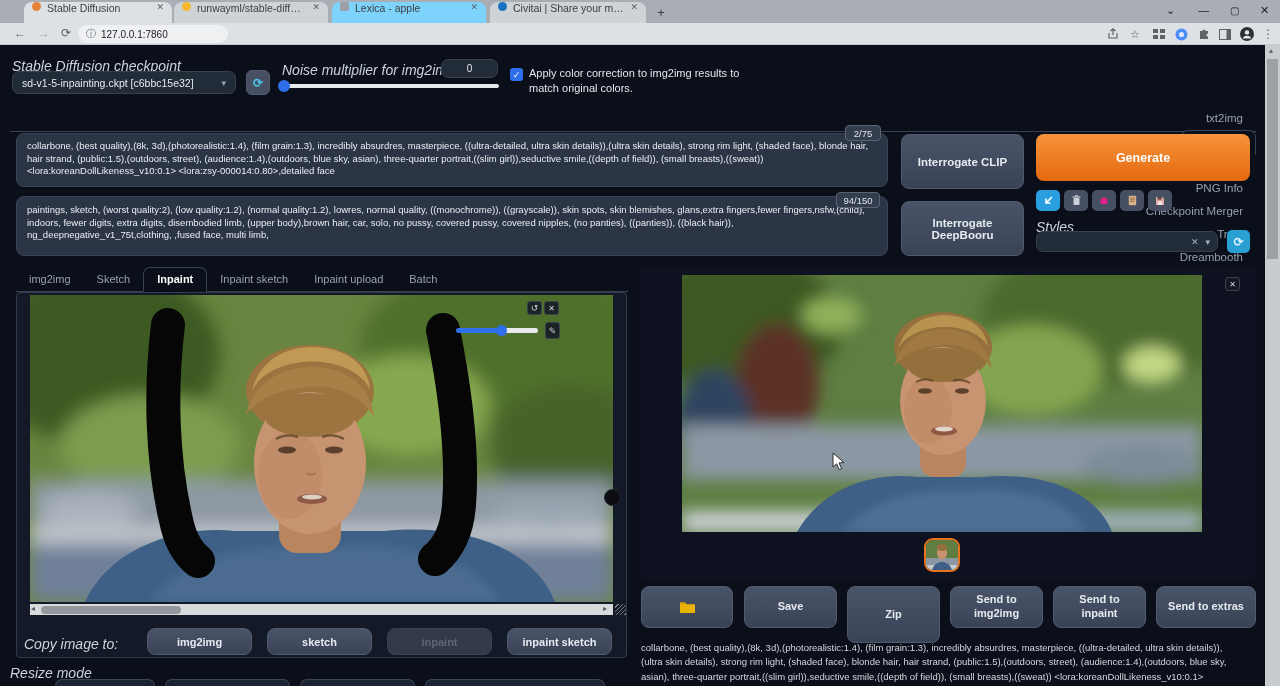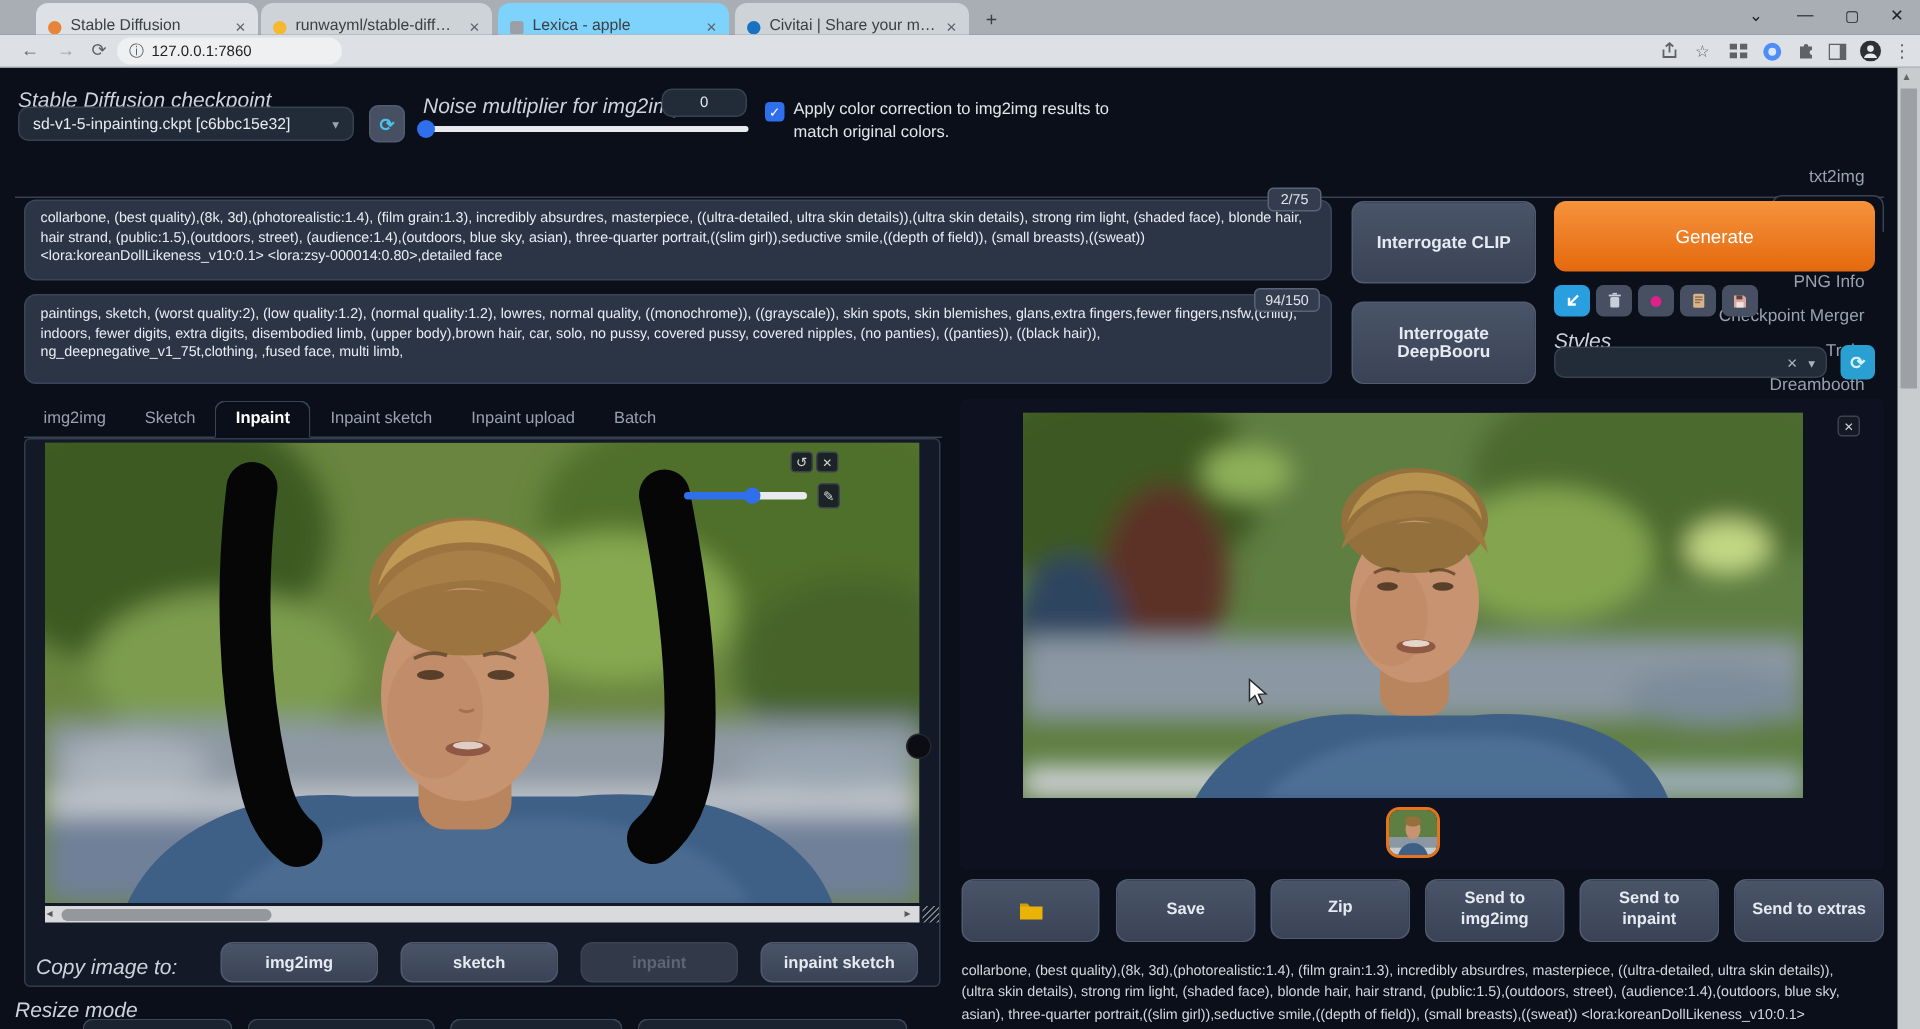--- a/index.html
+++ b/index.html
@@ -3,21 +3,21 @@
 <meta charset="utf-8">
 <style>
   * { margin:0; padding:0; box-sizing:border-box; }
   html,body { width:1280px; height:686px; overflow:hidden; background:#0b0f19;
     font-family:"Liberation Sans", sans-serif; }
   #stage { position:relative; width:1280px; height:686px; background:#0b0f19; overflow:hidden; }
   .abs { position:absolute; }
 
   
   .tabstrip { left:0; top:0; width:1280px; height:23px; background:#a9aeb4; }
-  .btab { top:2px; height:21px; border-radius:8px 8px 0 0; display:flex; align-items:flex-end;
+  .btab { top:2px; height:21px; border-radius:8px 8px 0 0; display:flex; align-items:flex-start;
     padding:0 8px; font-size:10.5px; color:#3c4043; }
   .btab .fav { width:9px; height:9px; border-radius:50%; margin-right:6px; flex:0 0 auto; }
   .btab .t { white-space:nowrap; overflow:hidden; text-overflow:ellipsis; flex:1 1 auto; }
   .btab .x { margin-left:6px; color:#5f6368; font-size:9px; flex:0 0 auto; }
   .toolbar { left:0; top:23px; width:1280px; height:22px; background:#dde1e5; border-bottom:1px solid #c3c7cb; }
   .navic { font-size:12px; color:#5f6368; top:26px; }
   .omnibox { left:78px; top:25px; width:150px; height:18px; background:#eef0f2; border-radius:9px;
     display:flex; align-items:center; padding:0 8px; font-size:10px; color:#202124; gap:5px; }
   .tbic { top:27px; width:14px; height:14px; display:flex; align-items:center; justify-content:center;
     font-size:11px; color:#5f6368; }
@@ -164,21 +164,21 @@
   </div>
 
   <div class="abs counter" style="left:845px; top:125px; width:36px; height:16px;">2/75</div>
   <div class="abs prompttext" style="left:16px; top:133px; width:872px; height:54px; background:#2c3545; border:1px solid #3b455a; border-radius:8px; padding:6px 10px;">collarbone, (best quality),(8k, 3d),(photorealistic:1.4), (film grain:1.3), incredibly absurdres, masterpiece, ((ultra-detailed, ultra skin details)),(ultra skin details), strong rim light, (shaded face), blonde hair, hair strand, (public:1.5),(outdoors, street), (audience:1.4),(outdoors, blue sky, asian), three-quarter portrait,((slim girl)),seductive smile,((depth of field)), (small breasts),((sweat)) &lt;lora:koreanDollLikeness_v10:0.1&gt; &lt;lora:zsy-000014:0.80&gt;,detailed face</div>
 
   <div class="abs counter" style="left:836px; top:192px; width:44px; height:16px;">94/150</div>
   <div class="abs prompttext" style="left:16px; top:196px; width:872px; height:60px; background:#2c3545; border:1px solid #3b455a; border-radius:8px; padding:7px 10px;">paintings, sketch, (worst quality:2), (low quality:1.2), (normal quality:1.2), lowres, normal quality, ((monochrome)), ((grayscale)), skin spots, skin blemishes, glans,extra fingers,fewer fingers,nsfw,(child), indoors, fewer digits, extra digits, disembodied limb, (upper body),brown hair, car, solo, no pussy, covered pussy, covered nipples, (no panties), ((panties)), ((black hair)), ng_deepnegative_v1_75t,clothing, ,fused face, multi limb,</div>
 
   <div class="abs btn-gray" style="left:901px; top:134px; width:123px; height:55px; font-size:11.5px;">Interrogate CLIP</div>
   <div class="abs btn-gray" style="left:901px; top:201px; width:123px; height:55px; font-size:11.5px;">Interrogate DeepBooru</div>
-  <div class="abs" style="left:1036px; top:134px; width:214px; height:47px; background:linear-gradient(180deg,#f6933c,#e4690e); border-radius:8px; display:flex; align-items:center; justify-content:center; color:#fff; font-size:12.5px; font-weight:400;">Generate</div>
+  <div class="abs" style="left:1036px; top:134px; width:214px; height:47px; background:linear-gradient(180deg,#f6933c,#e4690e); border-radius:8px; display:flex; align-items:center; justify-content:center; color:#fff; font-size:12.5px; font-weight:700;">Generate</div>
 
   <div class="abs iconbtn" style="left:1036px; top:190px; background:#2a9fe0;">
     <svg width="10" height="10" viewBox="0 0 10 10">
         <path d="M9 1 L3 7 M3 2.5 V7 H7.5" stroke="#fff" stroke-width="1.6" fill="none"></path>
       </svg>
   </div>
   <div class="abs iconbtn" style="left:1064px; top:190px; background:#475062;">
     <svg width="9" height="11" viewBox="0 0 9 11">
         <rect x="1.5" y="3" width="6" height="7" rx="1" fill="#c8cfda"></rect>
         <rect x="0.5" y="1.4" width="8" height="1.2" fill="#c8cfda"></rect>
@@ -363,21 +363,21 @@
     </svg>
   </div>
 
   <div class="abs btn-gray" style="left:641px; top:586px; width:92px; height:42px;">
     <svg width="17" height="14" viewBox="0 0 17 14">
         <path d="M1 2.5 h5 l1.5 1.8 H16 V13 H1 Z" fill="#eab308"></path>
         <path d="M1 2.5 h5 l1.5 1.8 H1 Z" fill="#d29e06"></path>
       </svg>
   </div>
   <div class="abs btn-gray gallerybtn" style="left:744px; top:586px; width:93px; height:42px;">Save</div>
-  <div class="abs btn-gray gallerybtn" style="left:847px; top:586px; width:93px; height:40px;">Zip</div>
+  <div class="abs btn-gray gallerybtn" style="left:847px; top:586px; width:93px; height:57px;">Zip</div>
   <div class="abs btn-gray gallerybtn" style="left:950px; top:586px; width:93px; height:42px; padding:0 10px;">Send to img2img</div>
   <div class="abs btn-gray gallerybtn" style="left:1053px; top:586px; width:93px; height:42px; padding:0 14px;">Send to inpaint</div>
   <div class="abs btn-gray gallerybtn" style="left:1156px; top:586px; width:100px; height:42px;">Send to extras</div>
 
   <div class="abs" style="left:641px; top:641px; width:594px; height:42px; font-size:9.5px; line-height:1.5; color:#d2d8e0; overflow:hidden;">collarbone, (best quality),(8k, 3d),(photorealistic:1.4), (film grain:1.3), incredibly absurdres, masterpiece, ((ultra-detailed, ultra skin details)),(ultra skin details), strong rim light, (shaded face), blonde hair, hair strand, (public:1.5),(outdoors, street), (audience:1.4),(outdoors, blue sky, asian), three-quarter portrait,((slim girl)),seductive smile,((depth of field)), (small breasts),((sweat)) &lt;lora:koreanDollLikeness_v10:0.1&gt; &lt;lora:zsy-000014:0.80&gt;,detailed face</div>
 
   <div class="abs" style="left:1265px; top:45px; width:15px; height:641px; background:#c9ccce;">
     <span class="abs" style="left:4px; top:1px; font-size:8px; color:#63676b;">▴</span>
     <div class="abs" style="left:2px; top:14px; width:11px; height:200px; background:#9da1a5;"></div>
   </div>

